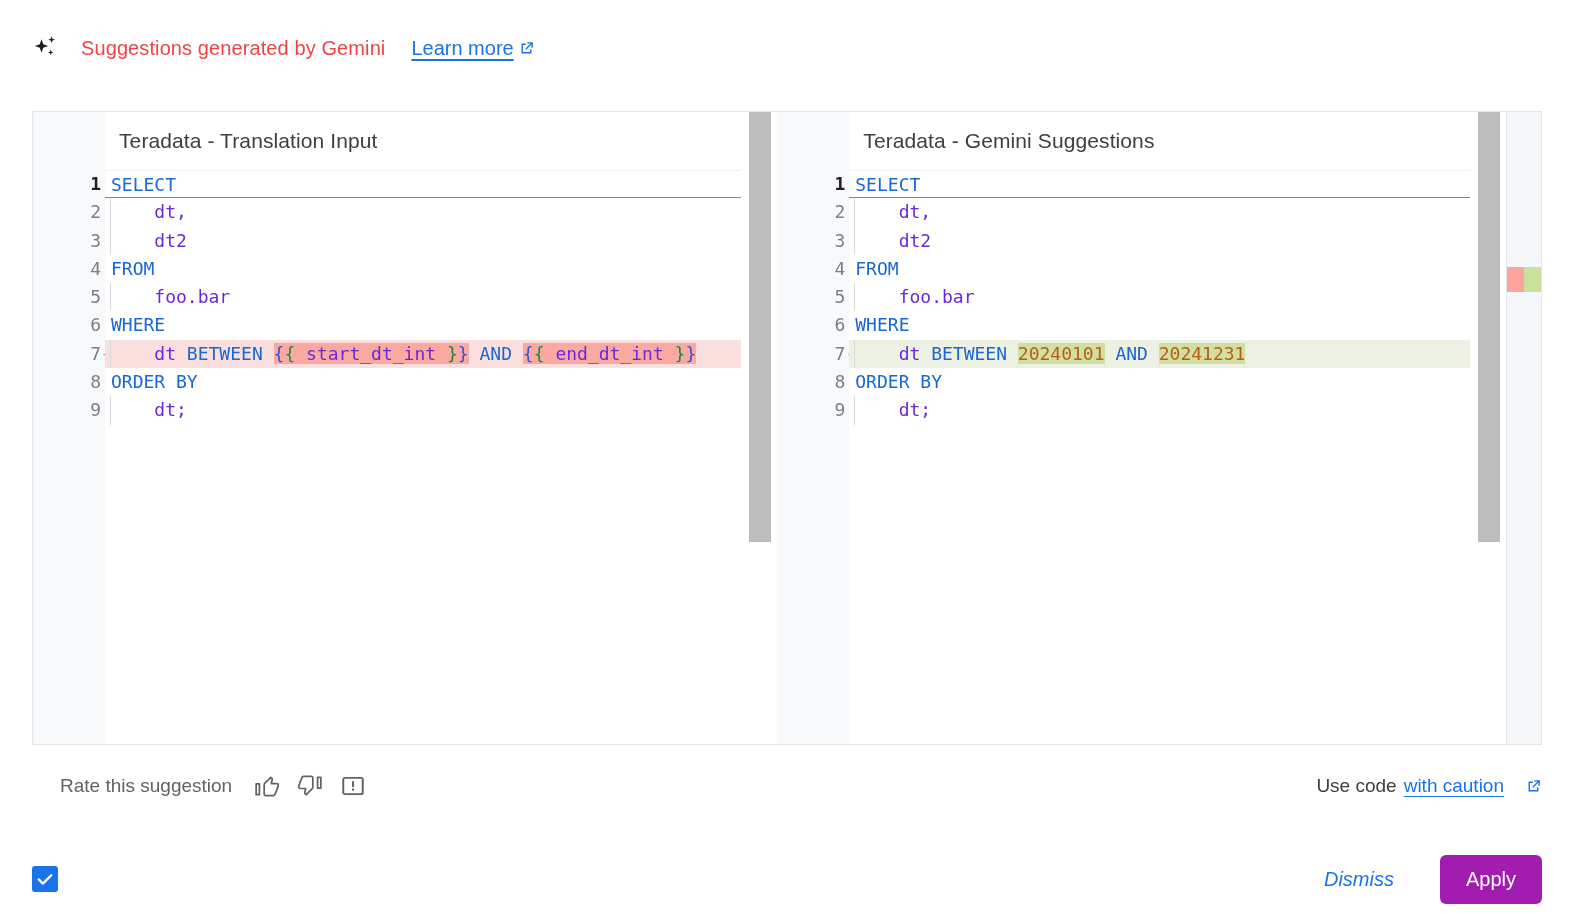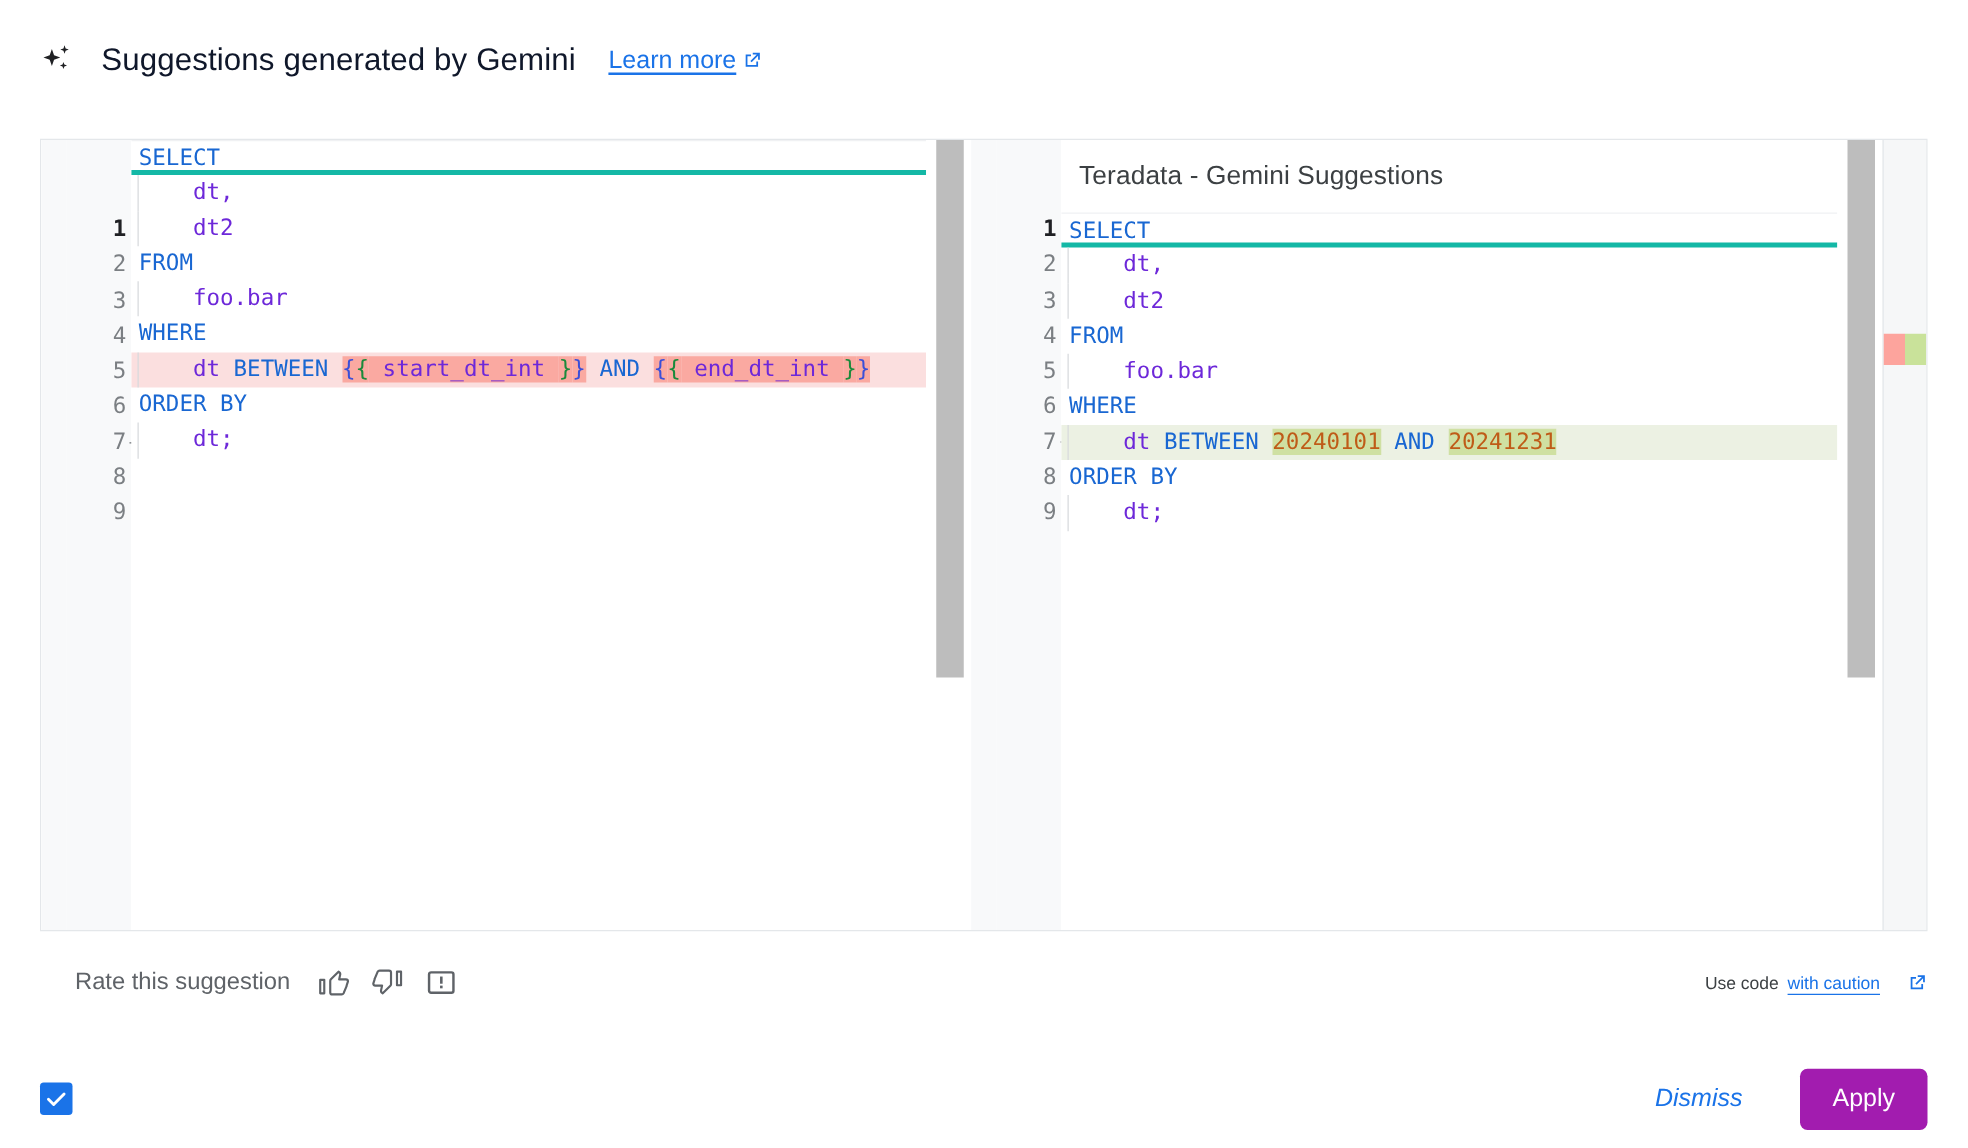--- a/index.html
+++ b/index.html
@@ -28,22 +28,22 @@
     padding-left: 30px;
     box-sizing: border-box;
   }
   .sparkle-icon {
     width: 30px;
     height: 30px;
     flex: 0 0 auto;
     display: block;
   }
   .header-title {
-    font-size: 25px;
-    color: #0f172a;
+    font-size: 20px;
+    color: #ef4444;
     margin-left: 21px;
     letter-spacing: 0.1px;
     white-space: nowrap;
   }
   .learn-more {
     margin-left: 26px;
     font-size: 20px;
     color: #1a73e8;
     text-decoration: underline;
     text-underline-offset: 4px;
@@ -154,21 +154,21 @@
     content: "";
     position: absolute;
     left: 5px;
     top: 0;
     bottom: 0;
     width: 1px;
     background: #d8dadd;
   }
   .cl.first {
     border-top: 1px solid #f0f1f3;
-    border-bottom: 4px solid #14b8a6;
+    border-bottom: 1px solid #14b8a6;
   }
   .cl.del { background: #fbdfdf; }
   .cl.add { background: #ecf1e3; }
 
   .kw   { color: #1967d2; }
   .num  { color: #bf5b17; margin-top: 12px; }
   .brk1 { color: #3b4fd8; }
   .brk2 { color: #1a8a3b; }
   .plain{ color: #6d28d9; }
   .seg-del { background: #faa9a1; }
@@ -242,21 +242,21 @@
   .rate-icons span {
     width: 26px;
     height: 26px;
     display: inline-flex;
     align-items: center;
     justify-content: center;
     cursor: pointer;
   }
   .spacer { flex: 1 1 auto; }
   .caution {
-    font-size: 14px;
+    font-size: 19px;
     color: #3c4043;
     white-space: nowrap;
     display: inline-flex;
     align-items: center;
   }
   .caution-link {
     color: #1a73e8;
     text-decoration: underline;
     text-underline-offset: 4px;
     margin-left: 7px;
@@ -351,20 +351,23 @@
           <div class="ln">3</div>
           <div class="ln">4</div>
           <div class="ln">5</div>
           <div class="ln">6</div>
           <div class="ln">7<span class="marker">–</span></div>
           <div class="ln">8</div>
           <div class="ln">9</div>
         </div>
     </div>
     <div class="code-col">
+      <div class="hdr-row">
+        <div class="pane-title">Teradata - Translation Input</div>
+      </div>
       <div id="left-code">
           <div class="cl first"><span class="kw">SELECT</span></div>
           <div class="cl ind"><span class="plain">    dt,</span></div>
           <div class="cl ind"><span class="plain">    dt2</span></div>
           <div class="cl"><span class="kw">FROM</span></div>
           <div class="cl ind"><span class="plain">    foo.bar</span></div>
           <div class="cl"><span class="kw">WHERE</span></div>
           <div class="cl del ind"><span class="plain">    dt </span><span class="kw">BETWEEN</span><span class="plain"> </span><span class="brk1 seg-del">{</span><span class="brk2 seg-del">{</span><span class="plain seg-del"> start_dt_int </span><span class="brk2 seg-del">}</span><span class="brk1 seg-del">}</span><span class="plain"> </span><span class="kw">AND</span><span class="plain"> </span><span class="brk1 seg-del">{</span><span class="brk2 seg-del">{</span><span class="plain seg-del"> end_dt_int </span><span class="brk2 seg-del">}</span><span class="brk1 seg-del">}</span></div>
           <div class="cl"><span class="kw">ORDER BY</span></div>
           <div class="cl ind"><span class="plain">    dt;</span></div>

